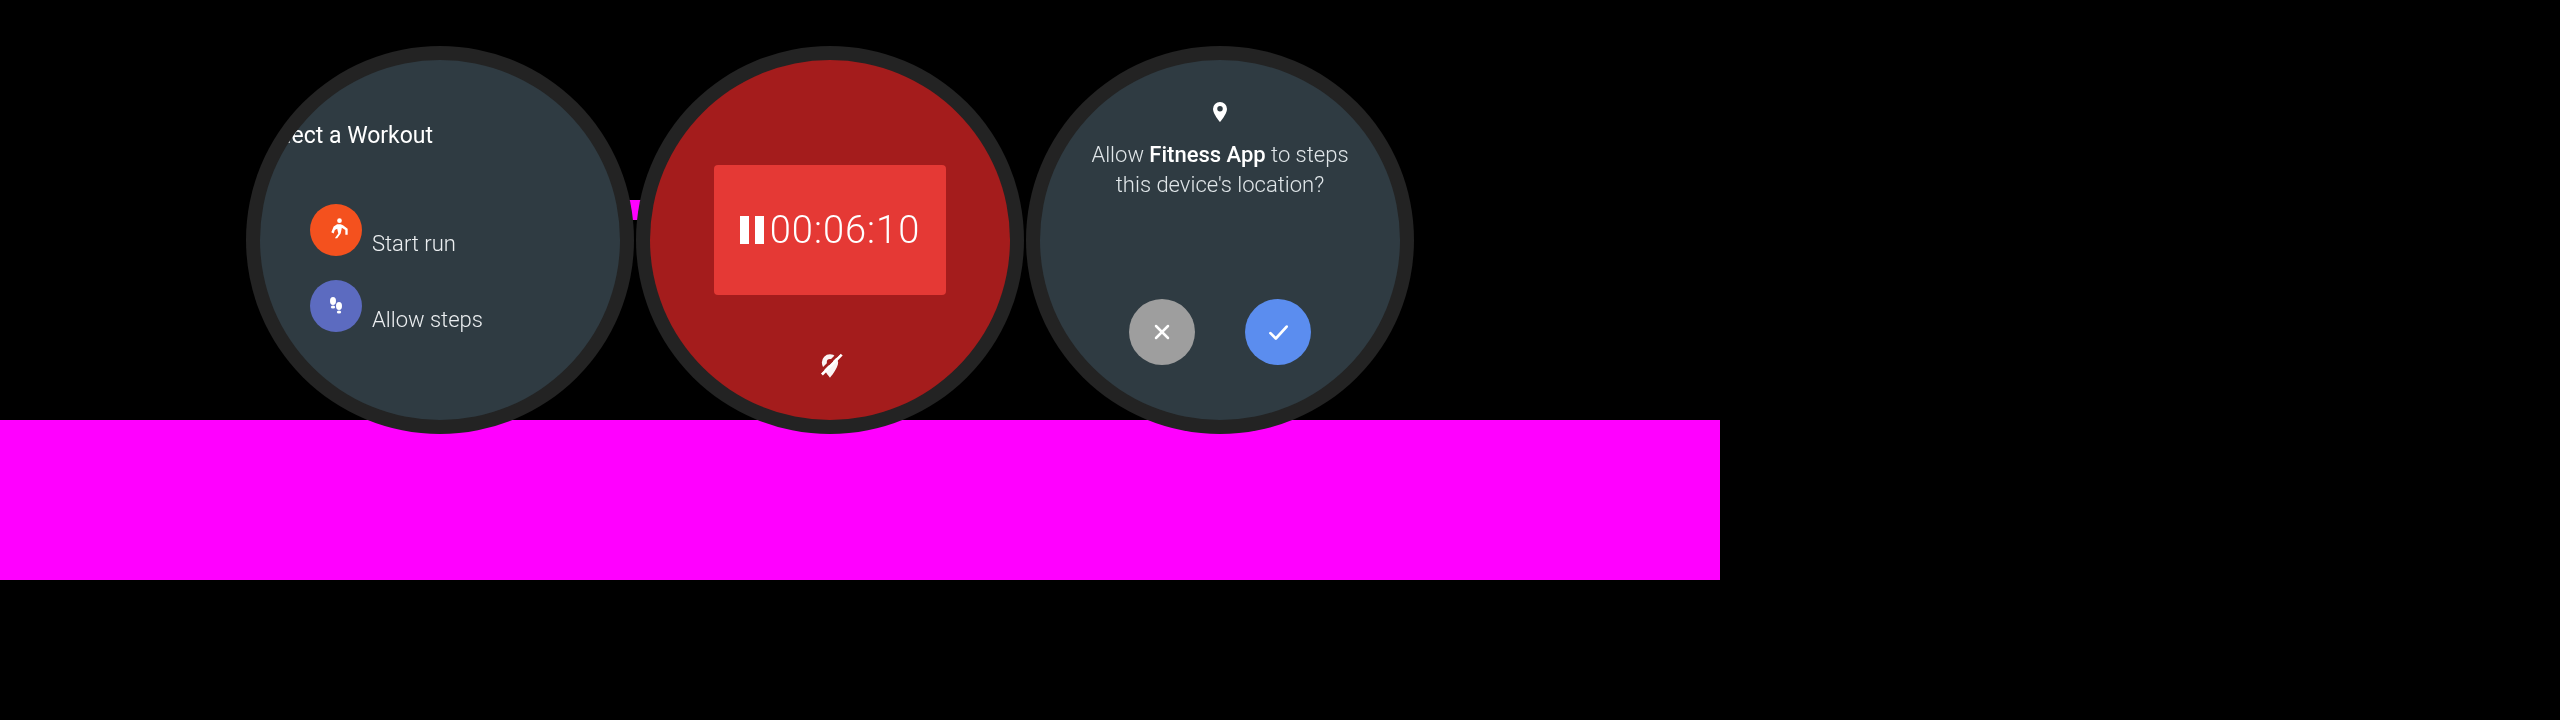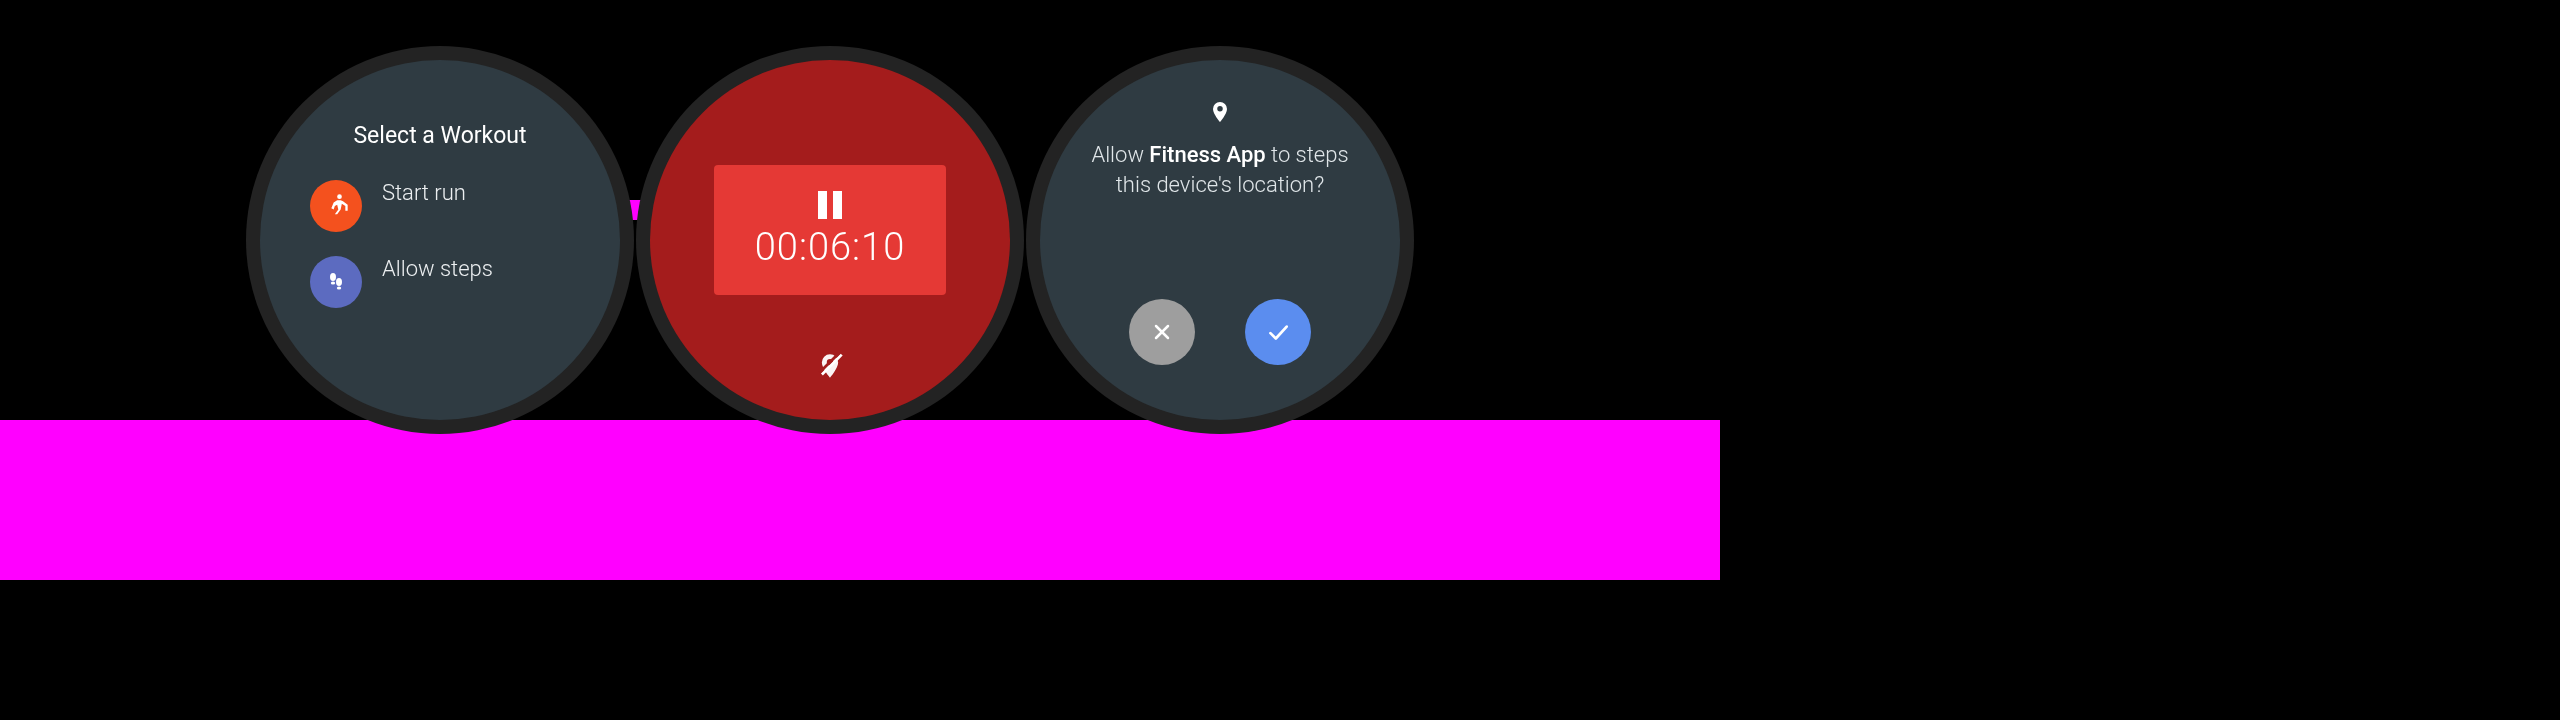--- a/index.html
+++ b/index.html
@@ -40,35 +40,34 @@
     position: relative;
     box-shadow: 0 0 0 14px #232323;
     overflow: hidden;
     color: #fff;
   }
   
   .w1-title {
     position: absolute;
     top: 62px;
     left: 0; right: 0;
-    text-align: center;
     font-size: 23px;
     font-weight: 400;
     color: #fff;
   }
   .w1-list {
     position: absolute;
     top: 120px;
     left: 50px;
     right: 20px;
   }
   .w1-item {
     display: flex;
-    align-items: flex-start;
-    gap: 20px;
+    align-items: flex-end;
+    gap: 10px;
     height: 76px;
   }
   .w1-icon {
     width: 52px;
     height: 52px;
     border-radius: 50%;
     display: flex;
     align-items: center;
     justify-content: center;
     flex-shrink: 0;
@@ -81,21 +80,20 @@
   .w2-card {
     position: absolute;
     left: 50%;
     top: 105px;
     transform: translateX(-50%);
     width: 232px;
     height: 130px;
     background: #e53935;
     border-radius: 4px;
     display: flex;
-    flex-direction: column;
     align-items: center;
     justify-content: center;
     gap: 6px;
   }
   .w2-pause {
     display: flex;
     gap: 6px;
   }
   .w2-pause span {
     width: 9px; height: 28px; background: #fff;

